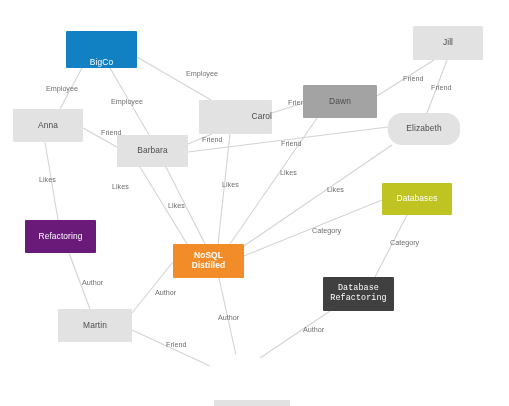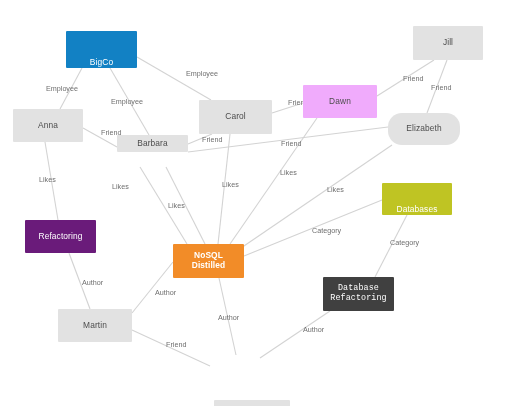--- a/index.html
+++ b/index.html
@@ -107,36 +107,36 @@
         <text class="edge-label" x="166" y="345" fill="#6e6e6e">Friend</text>
       </g>
   </svg>
   <div id="nodes-group">
       <div class="node colored" style="left: 66px; top: 31px; width: 71px; height: 37px; background: rgb(18, 129, 196); color: rgb(255, 255, 255); align-items: flex-end;">
         <span>BigCo</span>
       </div>
       <div class="node grey" style="left: 13px; top: 109px; width: 70px; height: 33px; background: rgb(226, 226, 226); color: rgb(77, 77, 77);">
         <span>Anna</span>
       </div>
-      <div class="node grey" style="left: 117px; top: 135px; width: 71px; height: 17px; background: rgb(226, 226, 226); color: rgb(77, 77, 77);">
+      <div class="node grey" style="left: 117px; top: 135px; width: 71px; height: 32px; background: rgb(226, 226, 226); color: rgb(77, 77, 77);">
         <span>Barbara</span>
       </div>
-      <div class="node grey" style="left: 199px; top: 100px; width: 73px; height: 34px; background: rgb(226, 226, 226); color: rgb(77, 77, 77);">
+      <div class="node grey" style="left: 199px; top: 100px; width: 73px; height: 34px; background: rgb(226, 226, 226); color: rgb(77, 77, 77); justify-content: flex-end;">
         <span>Carol</span>
       </div>
-      <div class="node grey" style="left: 303px; top: 85px; width: 74px; height: 33px; background: #f0abfc; color: rgb(77, 77, 77);">
+      <div class="node grey" style="left: 303px; top: 85px; width: 74px; height: 33px; background: #a3a3a3; color: rgb(77, 77, 77);">
         <span>Dawn</span>
       </div>
       <div class="node grey" style="left: 413px; top: 26px; width: 70px; height: 34px; background: rgb(226, 226, 226); color: rgb(77, 77, 77);">
         <span>Jill</span>
       </div>
       <div class="node grey" style="left: 388px; top: 113px; width: 72px; height: 32px; background: rgb(226, 226, 226); color: rgb(77, 77, 77); border-radius: 14px;">
         <span>Elizabeth</span>
       </div>
-      <div class="node colored" style="left: 382px; top: 183px; width: 70px; height: 32px; background: rgb(191, 196, 35); color: rgb(255, 255, 255); align-items: flex-end;">
+      <div class="node colored" style="left: 382px; top: 183px; width: 70px; height: 32px; background: rgb(191, 196, 35); color: rgb(255, 255, 255);">
         <span>Databases</span>
       </div>
       <div class="node colored" style="left: 25px; top: 220px; width: 71px; height: 33px; background: rgb(106, 27, 122); color: rgb(255, 255, 255);">
         <span>Refactoring</span>
       </div>
       <div class="node colored" style="left: 173px; top: 244px; width: 71px; height: 34px; background: rgb(242, 140, 40); color: rgb(255, 255, 255); font-weight: bold;">
         <span>NoSQL<br>Distilled</span>
       </div>
       <div class="node colored" style="left: 323px; top: 277px; width: 71px; height: 34px; background: #404040; color: rgb(255, 255, 255); font-family: Liberation Mono, monospace;">
         <span>Database<br>Refactoring</span>

